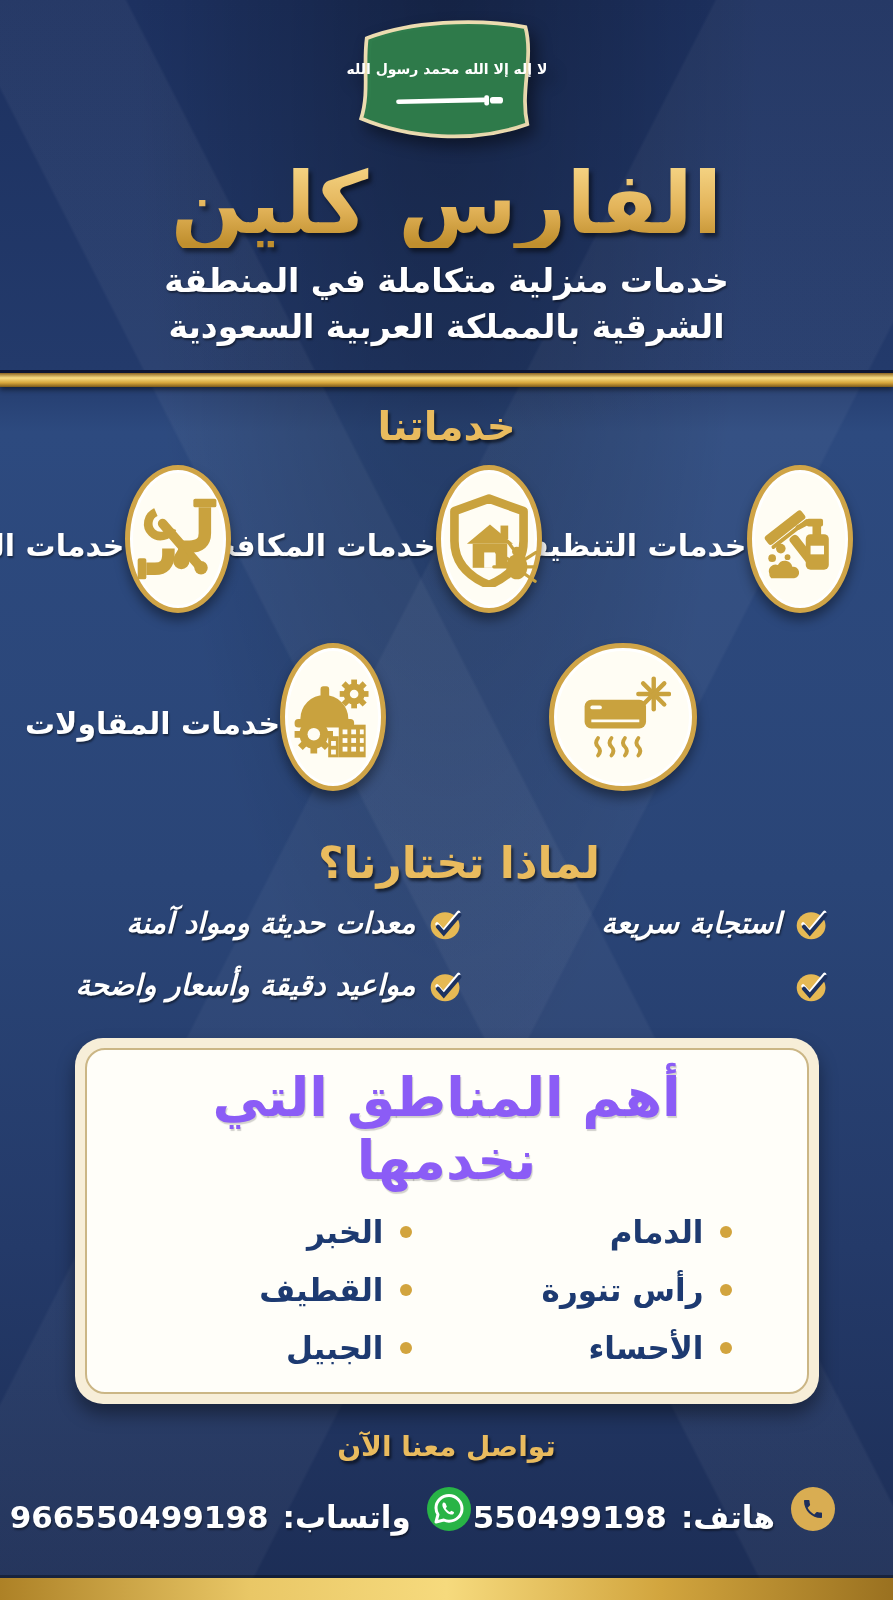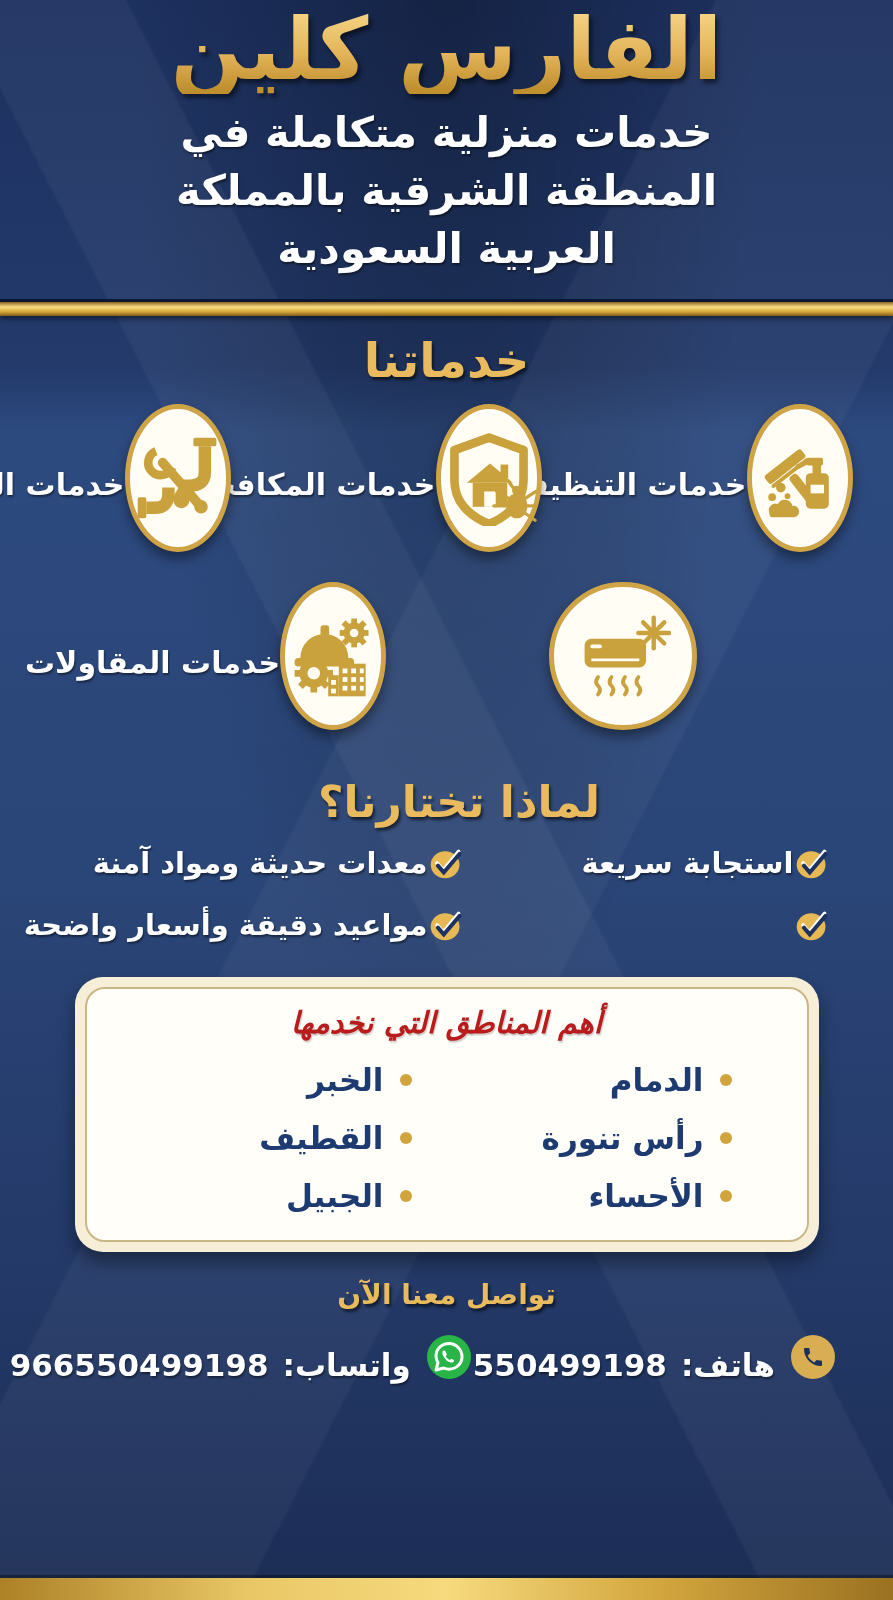--- a/index.html
+++ b/index.html
@@ -20,67 +20,77 @@
   .flag-wrap{margin-top:14px;display:flex;justify-content:center;}
   .flag-wrap svg{filter:drop-shadow(6px 8px 8px rgba(0,0,0,0.45));}
 
   .title{
     font-size:86px;line-height:1.05;margin-top:4px;font-weight:bold;
     background:linear-gradient(180deg,#f5d484 8%,#e3b45a 55%,#c08f2e 95%);
     -webkit-background-clip:text;background-clip:text;color:#e4b457;-webkit-text-fill-color:transparent;
     filter:drop-shadow(3px 4px 2px rgba(0,0,0,0.5));
     text-align:center;
   }
-  .subtitle{font-size:42px;line-height:1.38;width:620px;margin:10px auto 0;}
+  .subtitle{font-size:33px;line-height:1.38;width:620px;margin:10px auto 0;}
 
   .divider{height:14px;margin-top:24px;
     background:linear-gradient(180deg,#8a6420 0%,#f7dd83 35%,#d7a63b 70%,#7c5a1a 100%);
     box-shadow:0 -3px 0 #0c1733, 0 3px 5px rgba(0,0,0,0.45);}
 
-  .services-heading{font-size:48px;margin-top:16px;}
+  .services-heading{font-size:40px;margin-top:16px;}
   .svc-row{display:flex;justify-content:center;gap:121px;margin-top:16px;}
   .svc-row.first{padding:0 0;}
   .svc-row.second{margin-top:30px;}
   .svc{display:flex;align-items:center;width:190px;}
   .svc-circle{
     width:148px;height:148px;border-radius:50%;background:#fffdf4;
     border:5px solid #cfa447;box-shadow:0 7px 12px rgba(0,0,0,0.4), inset 0 0 0 3px #fff;
     display:flex;align-items:center;justify-content:center;
   }
   .svc-label{font-size:30px;margin-top:12px;white-space:nowrap;}
   .why-heading{font-size:44px;margin-top:46px;padding-left:25px;}
   .why-grid{display:grid;grid-template-columns:330px 400px;justify-content:center;column-gap:36px;row-gap:26px;margin-top:18px;}
-  .why-item{display:flex;align-items:center;justify-content:flex-start;}
+  .why-item{display:flex;align-items:flex-start;gap:12px;justify-content:flex-start;font-style:italic;}
   .why-item .txt{font-size:29px;white-space:nowrap;}
   .check{flex:0 0 auto;display:flex;}
 
   .areas-box{
     width:744px;margin:34px auto 0;background:#f7eed8;border-radius:28px;padding:10px;
     box-shadow:0 10px 18px rgba(0,0,0,0.4);
   }
   .areas-inner{background:#fffef9;border:2px solid #cbb685;border-radius:20px;padding:16px 34px 26px;}
-  .areas-heading{color:#b91c1c;font-size:30px;font-weight:bold;text-shadow:1px 2px 1px rgba(0,0,0,0.18);font-style:italic;}
+  .areas-heading{color:#8b5cf6;font-size:54px;font-weight:bold;text-shadow:1px 2px 1px rgba(0,0,0,0.18);}
   .city-grid{display:grid;grid-template-columns:250px 250px;justify-content:center;column-gap:70px;row-gap:22px;margin-top:22px;}
   .city{display:flex;align-items:center;gap:16px;color:#1d3a71;font-weight:bold;font-size:31px;}
   .bullet{width:12px;height:12px;border-radius:50%;background:#d2a43e;flex:0 0 auto;}
 
   .contact-heading{font-size:28px;margin-top:26px;}
   .contact-row{display:flex;justify-content:space-between;align-items:center;padding:0 56px;margin-top:22px;}
   .contact-item{display:flex;align-items:center;gap:14px;cursor:pointer;}
   .contact-item .lbl,.contact-item .num{font-size:31px;margin-top:12px;}
 
   .bottom-band{position:absolute;left:0;bottom:0;width:100%;height:22px;
     background:linear-gradient(90deg,#ad8126,#e9c766 28%,#f6da7d 50%,#d2a53e 74%,#9a7120);
     box-shadow:0 -3px 0 rgba(0,0,0,0.35);}
 </style>
 </head>
 <body>
 
 <div class="poster">
 
+  <div class="flag-wrap">
+    <svg width="200" height="140" viewBox="0 0 200 150">
+      <path d="M14 26 C60 8 130 4 184 14 C193 48 178 82 186 118 C128 139 58 133 8 112 C17 84 10 56 14 26 Z" fill="#2f7d4c" stroke="#ecdcb0" stroke-width="4"></path>
+      <path d="M14 26 C60 8 130 4 184 14 C193 48 178 82 186 118 C128 139 58 133 8 112 C17 84 10 56 14 26 Z" fill="rgba(0,0,0,0.10)" style="mix-blend-mode:multiply" transform="translate(6,4) scale(0.97)" opacity="0.25"></path>
+      <text x="100" y="64" font-size="15" font-weight="bold" fill="#ffffff" text-anchor="middle">لا إله إلا الله محمد رسول الله</text>
+      <line x1="48" y1="94" x2="140" y2="92" stroke="#ffffff" stroke-width="5" stroke-linecap="round"></line>
+      <rect x="140" y="87" width="5" height="11" rx="2" fill="#ffffff"></rect>
+      <rect x="146" y="89" width="14" height="7" rx="3" fill="#ffffff"></rect>
+    </svg>
+  </div>
 
   <div class="title">الفارس كلين</div>
   <div class="subtitle white-t">خدمات منزلية متكاملة في المنطقة الشرقية بالمملكة العربية السعودية</div>
 
   <div class="divider"></div>
 
   <div class="services-heading gold-h">خدماتنا</div>
 
   <div class="svc-row first">
     <div class="svc">

